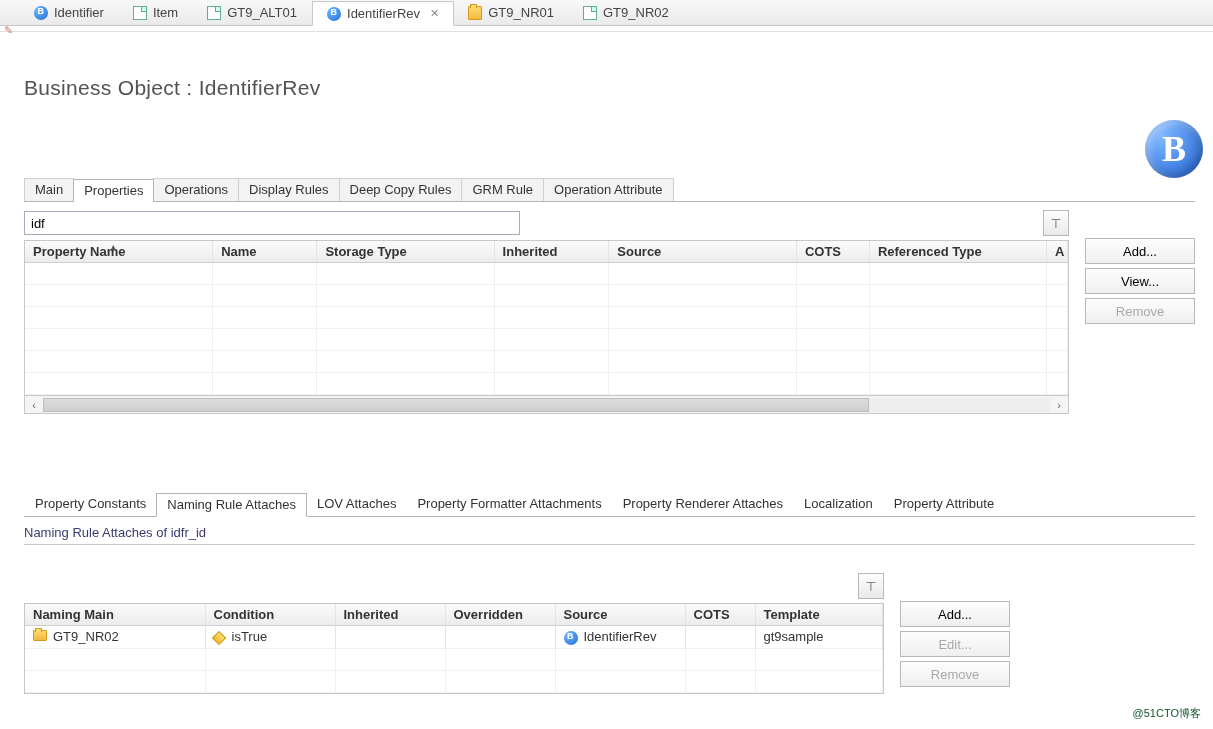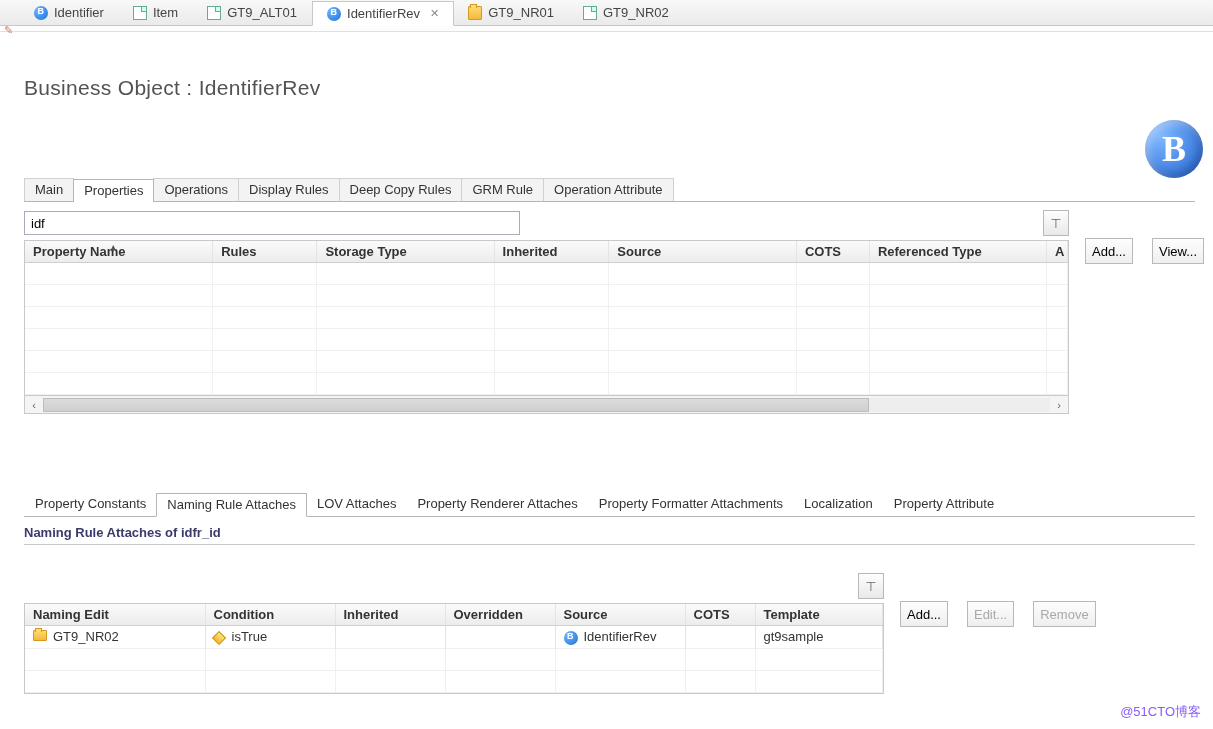--- a/index.html
+++ b/index.html
@@ -36,49 +36,49 @@
   .inner-tabs.secondary .inner-tab.active { background:#fff; border:1px solid #b5b5b5; border-bottom:1px solid #fff; }
 
   
   .filter-row { display:flex; align-items:center; margin:8px 0 4px; }
   .filter-input { width: 496px; height:24px; border:1px solid #aab; padding:2px 6px; }
   .filter-btn { width:26px; height:26px; border:1px solid #b8b8b8; background:linear-gradient(#fdfdfd,#e9e9e9); margin-left:auto; display:flex; align-items:center; justify-content:center; font-size:14px; color:#666; cursor:pointer; }
 
   
   .split { display:flex; gap:16px; align-items:flex-start; }
   .table-wrap { flex:1; border:1px solid #c8c8c8; min-height: 0; }
-  .side-buttons { display:flex; flex-direction:row; gap:19px; width:110px; }
+  .side-buttons { display:flex; flex-direction:column; gap:4px; width:110px; }
   .side-buttons button { height:26px; border:1px solid #b8b8b8; background:linear-gradient(#fdfdfd,#efefef); cursor:pointer; }
   .side-buttons button:disabled { color:#a8a8a8; cursor:default; }
 
   table { border-collapse: collapse; width:100%; table-layout:fixed; }
   th, td { text-align:left; padding:3px 8px; border-right:1px solid #e4e4e4; white-space:nowrap; overflow:hidden; }
   thead th { background: linear-gradient(#fafafa,#ececec); border-bottom:1px solid #cfcfcf; font-weight:700; position:relative; }
   thead th .sort { position:absolute; top:1px; left:86px; font-size:9px; color:#555; }
   tbody tr.sel { background:#d6e9ff; }
   tbody tr { height:22px; border-bottom:1px solid #f0f0f0; }
   tbody tr.empty td { border-right:1px solid #f0f0f0; }
   .check::before { content:"✓"; color:#444; font-size:12px; }
   .bullet-blue { display:inline-block; width:8px; height:8px; border-radius:50%; background:#3a86e0; margin-right:6px; vertical-align:middle; }
   .bullet-blue.outline { background:#fff; border:2px solid #3a86e0; width:6px; height:6px; }
   .sc-wrap { border:1px solid #c8c8c8; border-top:none; display:flex; align-items:center; height:18px; background:#f4f4f4; }
   .sc-btn { width:18px; text-align:center; color:#666; font-size:11px; cursor:pointer; }
   .sc-track { flex:1; height:14px; background:#eee; position:relative; }
   .sc-thumb { position:absolute; left:0; top:0; height:100%; width:82%; background:linear-gradient(#dcdcdc,#cfcfcf); border:1px solid #bdbdbd; }
 
-  .section-title { color:#3b3b6b; font-weight:700; margin: 8px 0 2px; padding-bottom:4px; border-bottom:1px solid #c8c8c8; }
+  .section-title { color:#3b3b6b; font-weight:400; margin: 8px 0 2px; padding-bottom:4px; border-bottom:1px solid #c8c8c8; }
   .fgap { height:18px; }
 
   .second-area { margin-top: 38px; }
   .filter-row.small { margin-left: 0; }
 
   .ico-folder-s { width:14px; height:11px; margin-right:6px; display:inline-block; }
   .diamond { width:10px; height:10px; display:inline-block; transform:rotate(45deg); background:linear-gradient(#ffe27a,#f0b92f); border:1px solid #c9951a; margin-right:8px; vertical-align:middle; }
 
-  .watermark { position:absolute; right:12px; bottom:8px; color:#8b5cf6; font-size:13px; }
+  .watermark { position:absolute; right:12px; bottom:8px; color:#14532d; font-size:11px; }
 </style>
 </head>
 <body>
 
 <div class="app">
 
   <div class="top-tabs">
     <div class="top-tab">
         <span class="ico ico-b"></span>
         <span>Identifier</span>
@@ -140,21 +140,21 @@
                 <col style="width:170px">
                 <col style="width:110px">
                 <col style="width:180px">
                 <col style="width:70px">
                 <col style="width:170px">
                 <col style="width:20px">
               </colgroup>
             <thead>
                 <tr>
               <th><span>Property Name</span><span class="sort">▴</span></th>
-              <th>Rules</th>
+              <th>Name</th>
               <th>Storage Type</th>
               <th>Inherited</th>
               <th>Source</th>
               <th>COTS</th>
               <th>Referenced Type</th>
               <th>A</th>
             </tr>
               </thead>
             <tbody>
               <tr class="empty">
@@ -233,22 +233,22 @@
         <button>View...</button>
         <button disabled="">Remove</button>
       </div>
     </div>
 
     <div class="second-area">
       <div class="inner-tabs secondary">
         <div class="inner-tab">Property Constants</div>
         <div class="inner-tab active">Naming Rule Attaches</div>
         <div class="inner-tab">LOV Attaches</div>
+        <div class="inner-tab">Property Formatter Attachments</div>
         <div class="inner-tab">Property Renderer Attaches</div>
-        <div class="inner-tab">Property Formatter Attachments</div>
         <div class="inner-tab">Localization</div>
         <div class="inner-tab">Property Attribute</div>
       </div>
       <div class="section-title">Naming Rule Attaches of idfr_id</div>
 
       <div class="fgap"></div>
 
       <div class="split">
         <div style="flex:1; max-width:860px">
           <div class="filter-row small">
@@ -262,21 +262,21 @@
                   <col style="width:180px">
                   <col style="width:130px">
                   <col style="width:110px">
                   <col style="width:110px">
                   <col style="width:130px">
                   <col style="width:70px">
                   <col>
                 </colgroup>
               <thead>
                   <tr>
-                <th>Naming Edit</th>
+                <th>Naming Main</th>
                 <th>Condition</th>
                 <th>Inherited</th>
                 <th>Overridden</th>
                 <th>Source</th>
                 <th>COTS</th>
                 <th>Template</th>
               </tr>
                 </thead>
               <tbody>
                 <tr>

